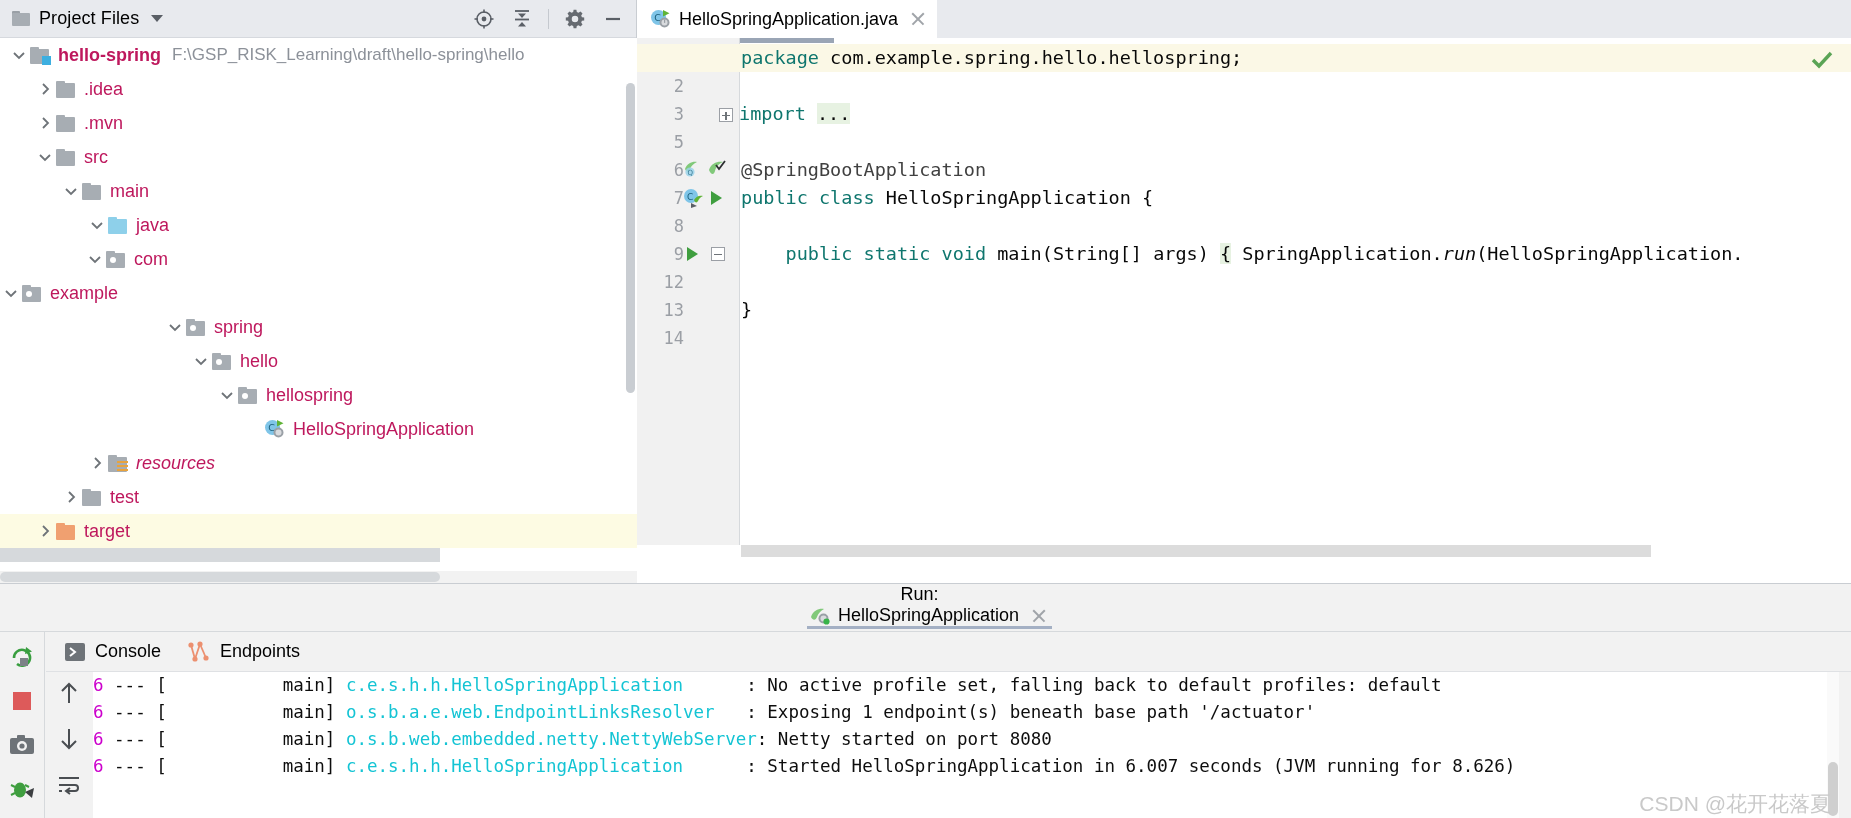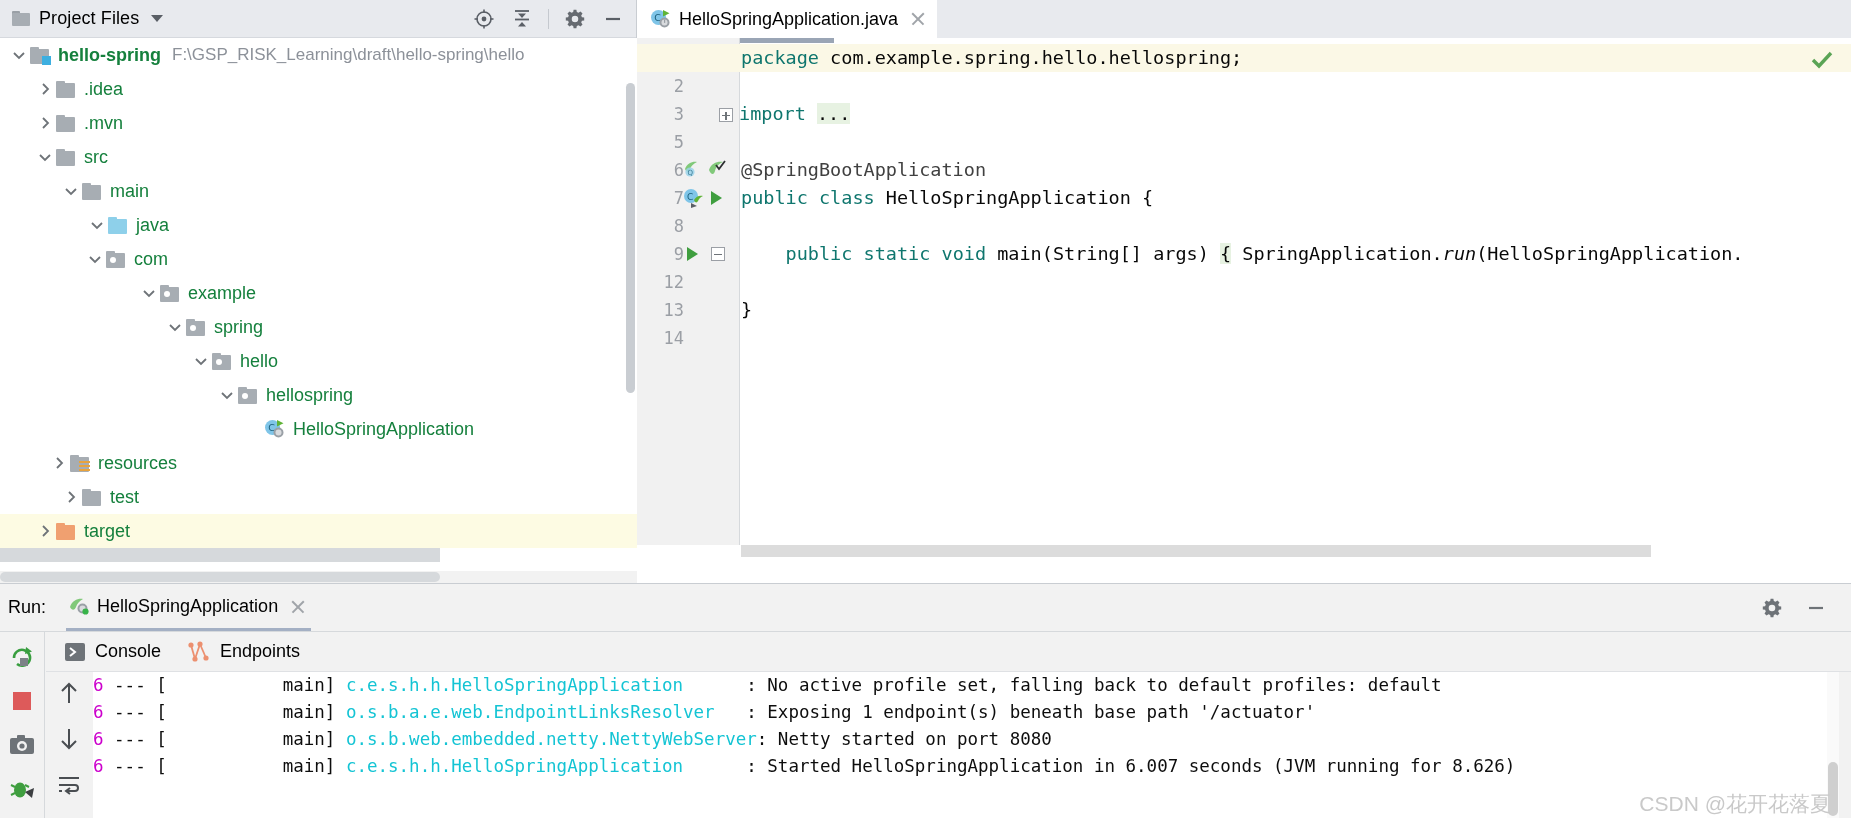--- a/index.html
+++ b/index.html
@@ -92,21 +92,21 @@
   }
   .ic .modbadge {
     position: absolute; right: -1px; bottom: -1px;
     width: 9px; height: 9px; background: #3dafe0;
   }
   .ic .reslines {
     position: absolute; right: 0px; bottom: 0px; width: 11px; height: 11px;
     background: repeating-linear-gradient(
       to bottom, #e8a33d 0 2px, transparent 2px 4px);
   }
-  .lbl { font-size: 18px; color: #15803d; }
+  .lbl { font-size: 18px; color: #be185d; }
   .lbl.bold { font-weight: bold; }
   .path { font-size: 17px; color: #8c9199; margin-left: 11px; }
   .springicon {
     width: 21px; height: 20px; margin-right: 8px; position: relative;
     flex: 0 0 auto;
   }
 
   
   #tree-vscroll {
     position: absolute; right: 2px; top: 45px;
@@ -216,20 +216,21 @@
   
   #run-panel {
     position: absolute; left: 0; top: 583px;
     width: 1851px; height: 235px; background: #f2f2f2;
     border-top: 1px solid #c9cdd2;
   }
   #run-header {
     height: 48px; display: flex; align-items: center;
     padding-left: 8px; border-bottom: 1px solid #d6d9dc;
     background: #f2f2f2;
+    flex-direction: column;
   }
   #run-label { font-size: 18px; color: #000; margin-right: 20px; }
   #run-config {
     display: flex; align-items: center; height: 47px;
     border-bottom: 3px solid #a4b0c4; padding: 0 4px 0 2px;
   }
   #run-config-label { font-size: 18px; color: #000; }
   #run-config-close {
     margin-left: 12px; width: 17px; height: 17px; position: relative;
   }
@@ -429,21 +430,21 @@
                 <polyline points="3,6 8,11 13,6" fill="none" stroke="#6e7378" stroke-width="1.8"></polyline>
               </svg>
             </span>
             <span class="ic grey">
               <span class="ftab"></span>
               <span class="fbody"></span>
               <span class="dot"></span>
             </span>
             <span class="lbl">com</span>
           </div>
-          <div class="tree-row" style="padding-left: 138px;">
+          <div class="tree-row" style="">
             <span class="twisty">
               <svg width="16" height="16" viewBox="0 0 16 16">
                 <polyline points="3,6 8,11 13,6" fill="none" stroke="#6e7378" stroke-width="1.8"></polyline>
               </svg>
             </span>
             <span class="ic grey">
               <span class="ftab"></span>
               <span class="fbody"></span>
               <span class="dot"></span>
             </span>
@@ -492,21 +493,21 @@
             <span class="tw-spacer"></span>
             <span class="springicon"><svg width="21" height="20" viewBox="0 0 21 20">
                 <circle cx="8.5" cy="8.5" r="7.5" fill="#7fc5e8"></circle>
                 <text x="4.2" y="12.4" font-family="DejaVu Sans, sans-serif" font-size="9.5" fill="#1a5e7a">C</text>
                 <polygon points="13,1 19.5,4.2 13,7.4" fill="#5fb336"></polygon>
                 <circle cx="14.5" cy="13.5" r="5" fill="#9aa0a6"></circle>
                 <circle cx="14.5" cy="13.5" r="3" fill="#d9dbde"></circle>
               </svg></span>
             <span class="lbl">HelloSpringApplication</span>
           </div>
-          <div class="tree-row" style="padding-left: 48px;">
+          <div class="tree-row" style="padding-left: 86px; font-style: italic;">
             <span class="twisty">
               <svg width="16" height="16" viewBox="0 0 16 16">
                 <polyline points="6,3 11,8 6,13" fill="none" stroke="#6e7378" stroke-width="1.8"></polyline>
               </svg>
             </span>
             <span class="ic grey">
               <span class="ftab"></span>
               <span class="fbody"></span>
               <span class="reslines"></span>
             </span>

